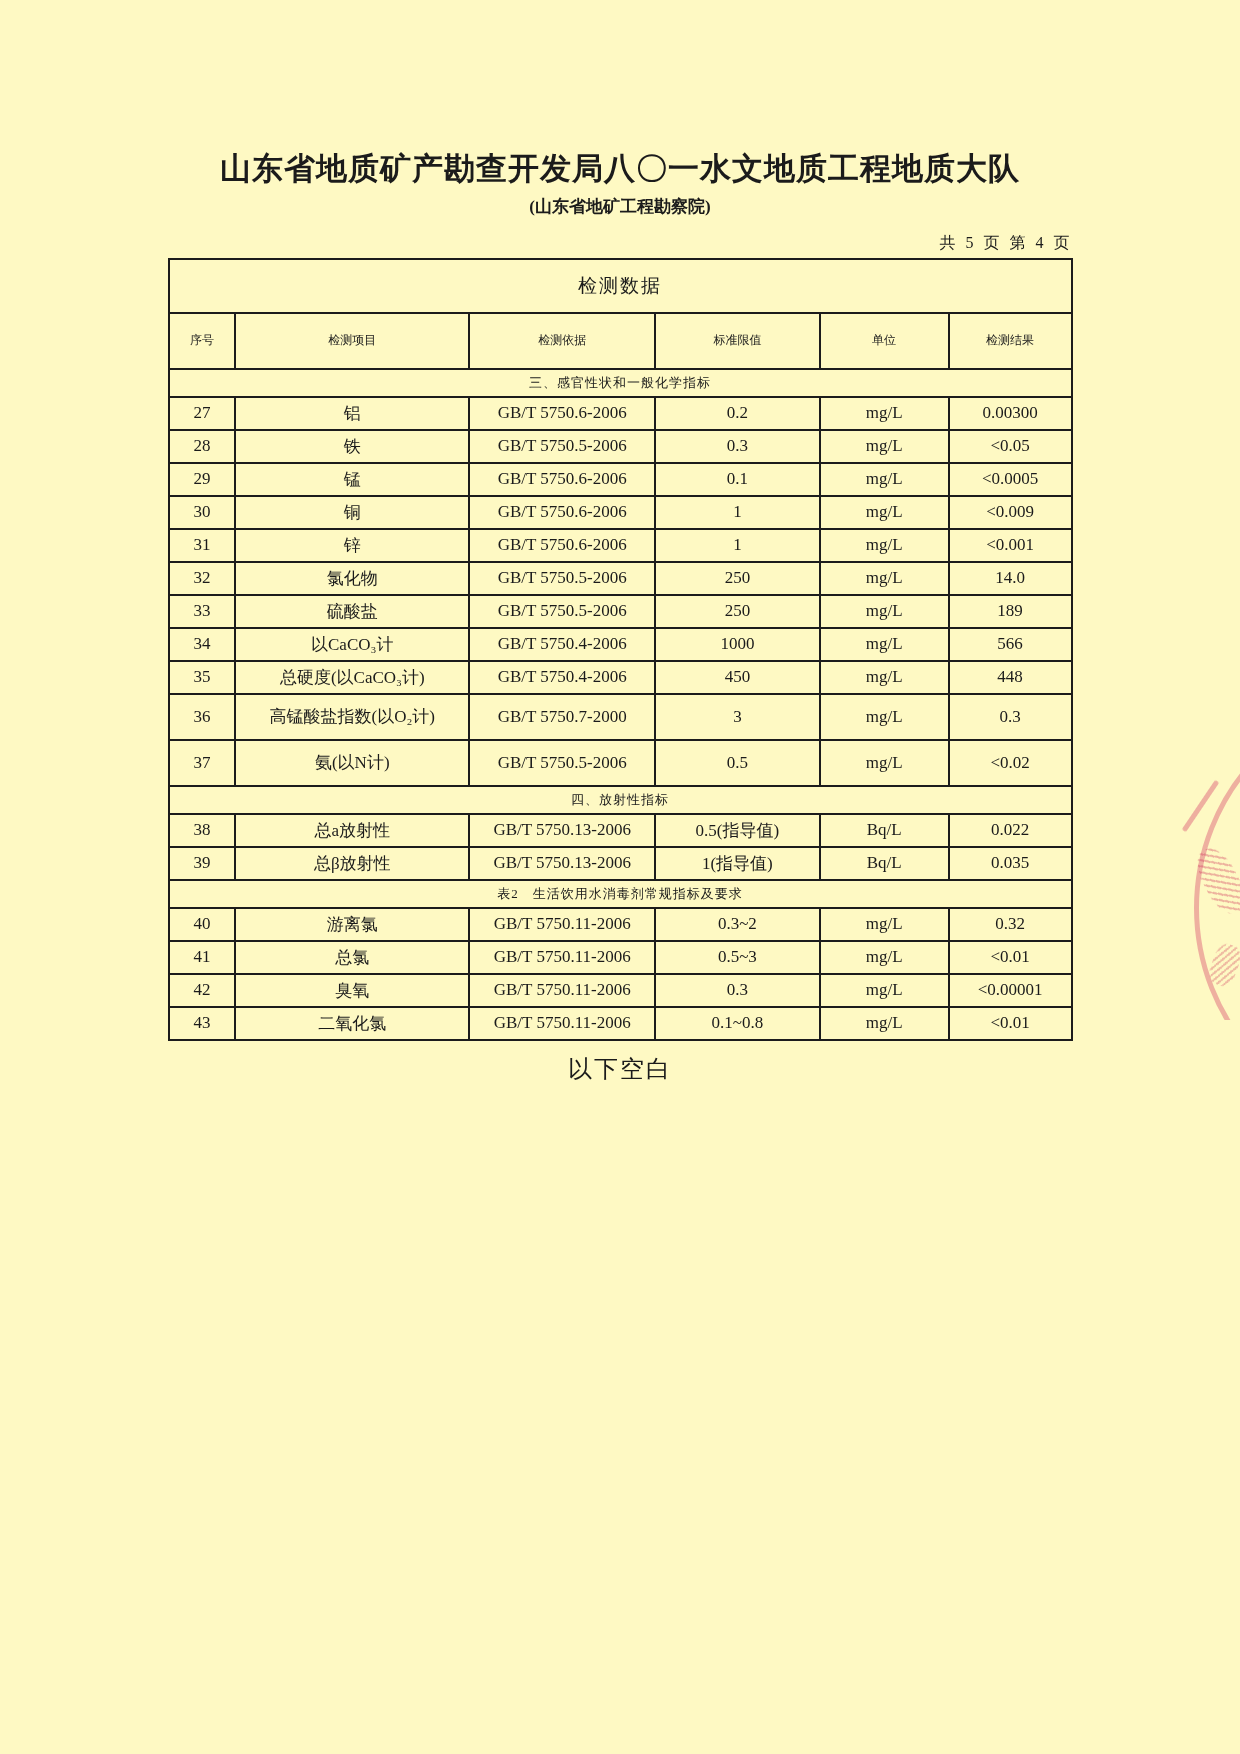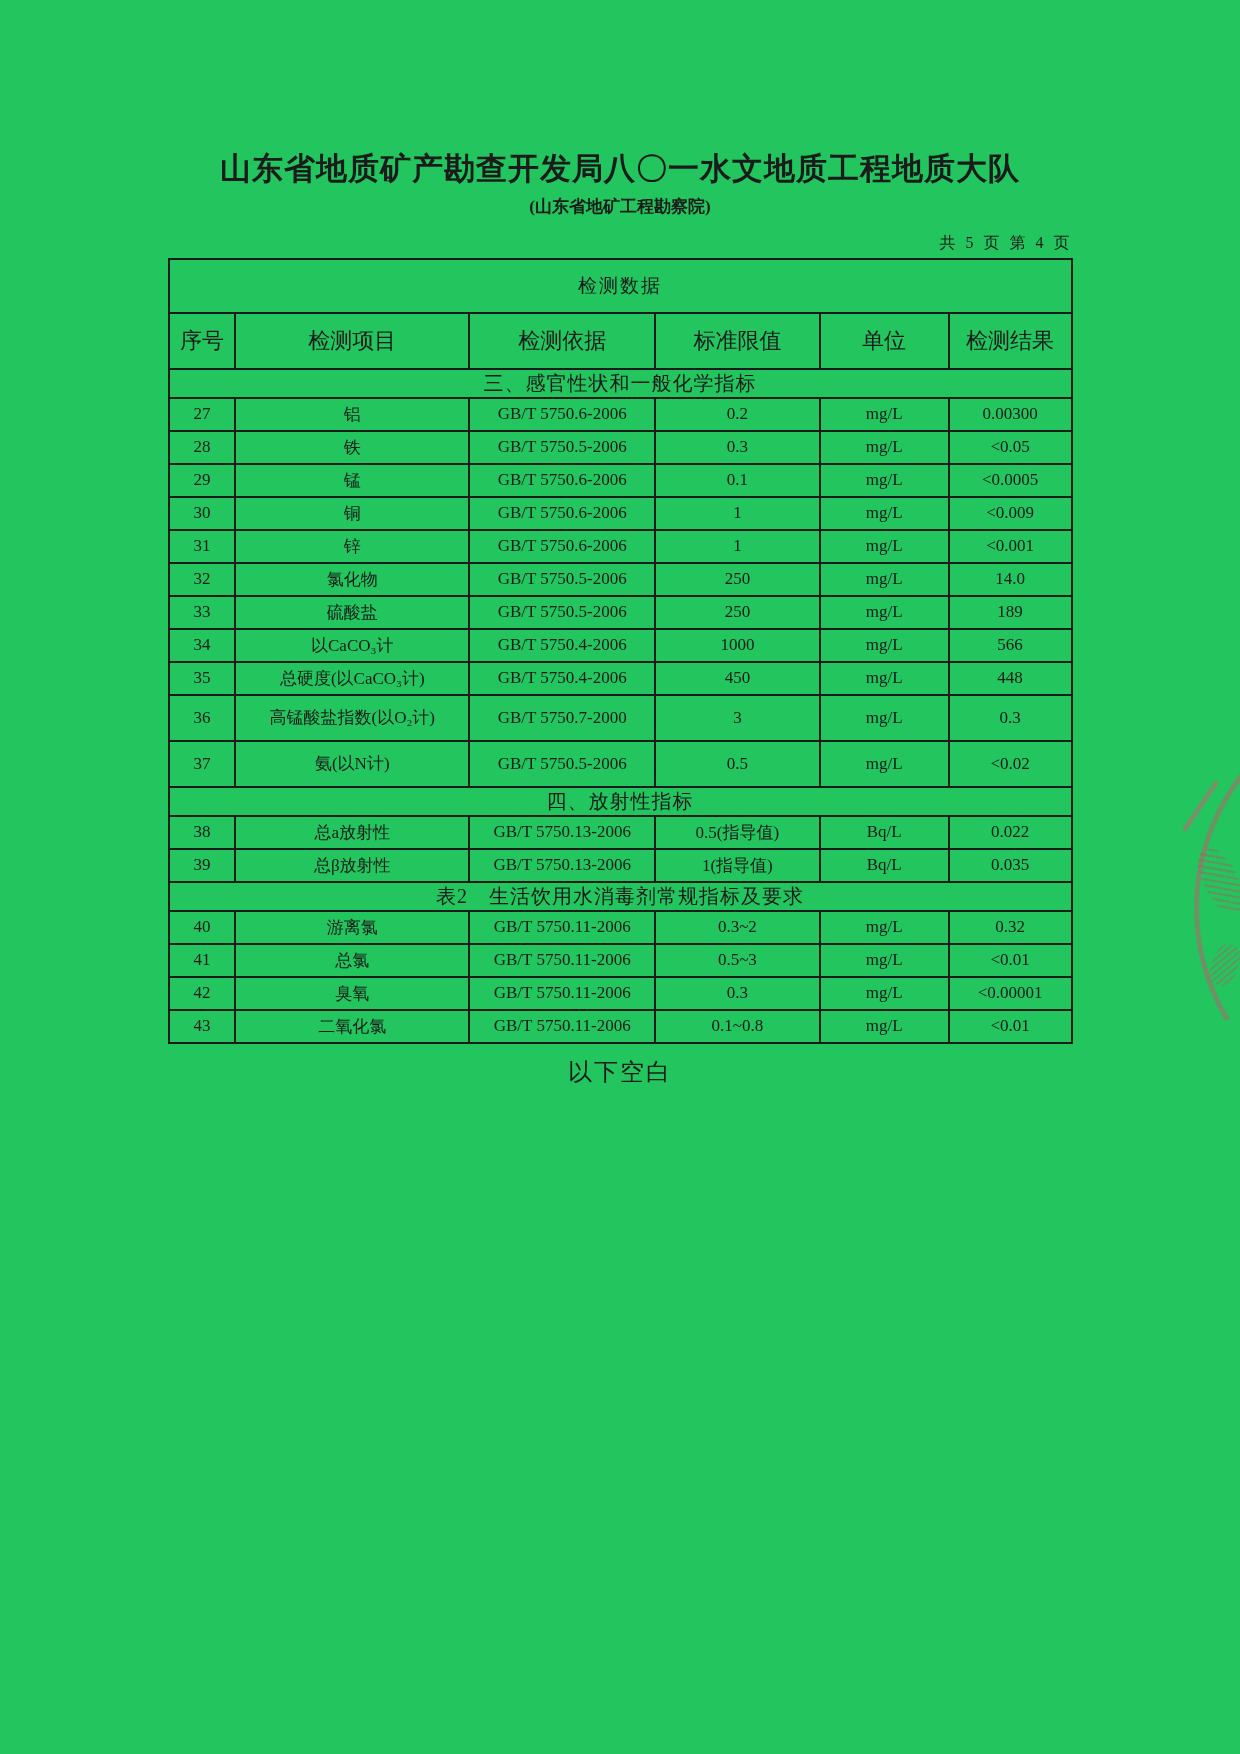--- a/index.html
+++ b/index.html
@@ -6,21 +6,21 @@
   body{
     width:1240px;height:1754px;
     background:#f2f0eb;
     font-family:"Liberation Serif","DejaVu Serif",serif;
     color:#1b1b1b;
     position:relative;
     overflow:hidden;
   }
   .page{
     position:absolute;inset:0;
-    background:#22c55e;
+    background:#fef9c3;
   }
   .doc-title{
     text-align:center;
     font-weight:bold;
     margin-top:148px;
     line-height:1.35;
   }
   .doc-title .line1{font-size:31px;letter-spacing:1px;display:block;}
   .doc-title .line2{font-size:17px;display:block;margin-top:6px;}
   .page-note{
@@ -39,22 +39,22 @@
   table.report td, table.report th{
     border:2px solid #1c1c1c;
     text-align:center;
     vertical-align:middle;
     padding:0 4px;
     font-weight:normal;
     overflow:hidden;
     white-space:nowrap;
   }
   tr.title-row td{height:52px;font-size:19px;letter-spacing:2px;font-family:Liberation Mono, monospace;}
-  tr.header-row th{height:54px;font-size:22px;}
-  tr.section-row td{height:26px;font-size:20px;letter-spacing:1px;}
+  tr.header-row th{height:54px;font-size:12px;}
+  tr.section-row td{height:26px;font-size:13px;letter-spacing:1px;}
   tr.data-row td{height:31px;}
   tr.data-row.tall td{height:44px;}
   .below-blank{
     width:905px;margin:12px auto 0 auto;
     text-align:center;
     font-size:24px;
     letter-spacing:2px;
   }
   
   .stamp-clip{

